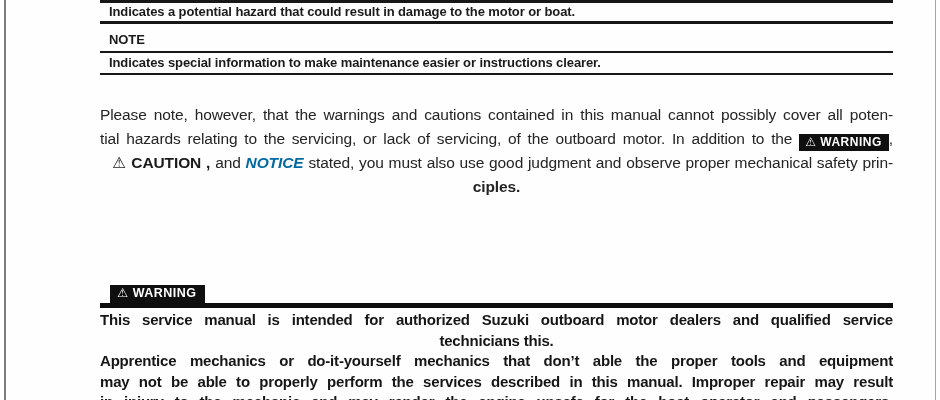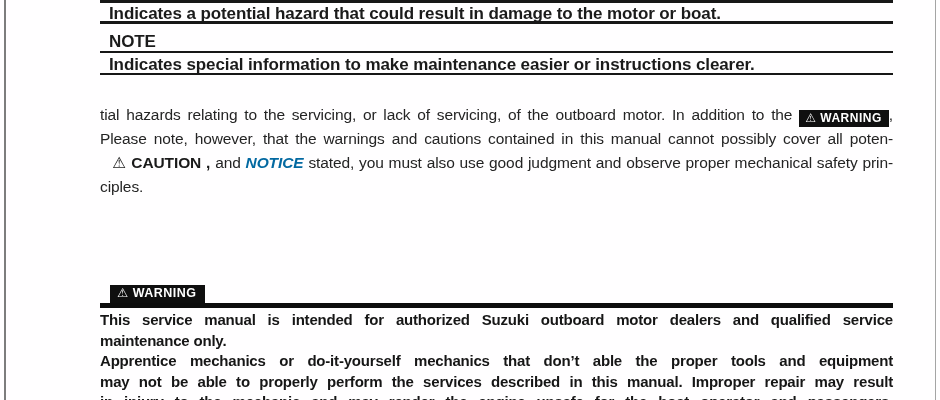--- a/index.html
+++ b/index.html
@@ -17,31 +17,31 @@
 
   .hrule{position:absolute;left:0;width:793px;background:#171717;}
   #rule-top{top:0;height:2.5px;}
   #rule-2{top:21px;height:2.5px;}
   #rule-3{top:50.5px;height:2.5px;}
   #rule-4{top:72.5px;height:2.5px;}
   #rule-thick{top:303px;height:4.5px;background:#0d0d0d;}
 
   .table-row{
     position:absolute;left:0;width:784px;padding-left:9px;
-    font-weight:bold;font-size:17px;letter-spacing:-0.1px;color:#1b1b1b;
+    font-weight:bold;font-size:13px;letter-spacing:-0.1px;color:#1b1b1b;
     white-space:nowrap;
   }
   #notice-desc{top:3.5px;}
   #note-heading{top:32px;}
   #note-desc{top:54.5px;}
 
   #intro{position:absolute;left:0;top:103px;width:793px;
     font-size:15.5px;line-height:24px;color:#242424;letter-spacing:-0.1px;}
   .jline{text-align:justify;text-align-last:justify;text-justify:inter-word;}
-  .lline{text-align:left;}
+  .lline{text-align:center;font-weight:bold;}
   .b{font-weight:bold;color:#1a1a1a;margin-left:12px;}
   .bi{font-weight:bold;font-style:italic;color:#0369a1;}
 
   .badge{
     background:#0f0f0f;color:#ffffff;font-weight:bold;
     font-size:12px;letter-spacing:0.5px;
     padding:2px 7px 3px 6px;
   }
   .badge-inline{display:inline-block;vertical-align:-2px;line-height:12px;}
   #warning-badge{
@@ -68,42 +68,42 @@
     <div id="notice-desc" class="table-row">Indicates a potential hazard that could result in damage to the motor or boat.</div>
     <div id="rule-2" class="hrule"></div>
 
     <div id="note-heading" class="table-row">NOTE</div>
     <div id="rule-3" class="hrule"></div>
     <div id="note-desc" class="table-row">Indicates special information to make maintenance easier or instructions clearer.</div>
     <div id="rule-4" class="hrule"></div>
 
     <div id="intro">
       <div class="jline">
+        <span>Please note, however, that the warnings and cautions contained in this manual cannot possibly cover all poten-</span>
+      </div>
+      <div class="jline">
         <span>tial hazards relating to the servicing, or lack of servicing, of the outboard motor. In addition to the</span>
         <span class="badge badge-inline">⚠ WARNING</span><span>,</span>
-      </div>
-      <div class="jline">
-        <span>Please note, however, that the warnings and cautions contained in this manual cannot possibly cover all poten-</span>
       </div>
       <div class="jline">
         <span class="b">⚠ CAUTION ,</span>
         <span>and</span>
         <span class="bi">NOTICE</span>
         <span>stated, you must also use good judgment and observe proper mechanical safety prin-</span>
       </div>
       <div class="lline">
         <span>ciples.</span>
       </div>
     </div>
 
     <div id="warning-badge" class="badge">⚠ WARNING</div>
     <div id="rule-thick" class="hrule"></div>
 
     <div id="warning-text">
       <div class="jline">This service manual is intended for authorized Suzuki outboard motor dealers and qualified service</div>
-      <div class="lline">maintenance only.</div>
+      <div class="lline">technicians this.</div>
       <div class="jline">Apprentice mechanics or do-it-yourself mechanics that don’t able the proper tools and equipment</div>
       <div class="jline">may not be able to properly perform the services described in this manual. Improper repair may result</div>
       <div class="jline">in injury to the mechanic and may render the engine unsafe for the boat operator and passengers.</div>
     </div>
 
   </div>
 </div>
 
 </body></html>

